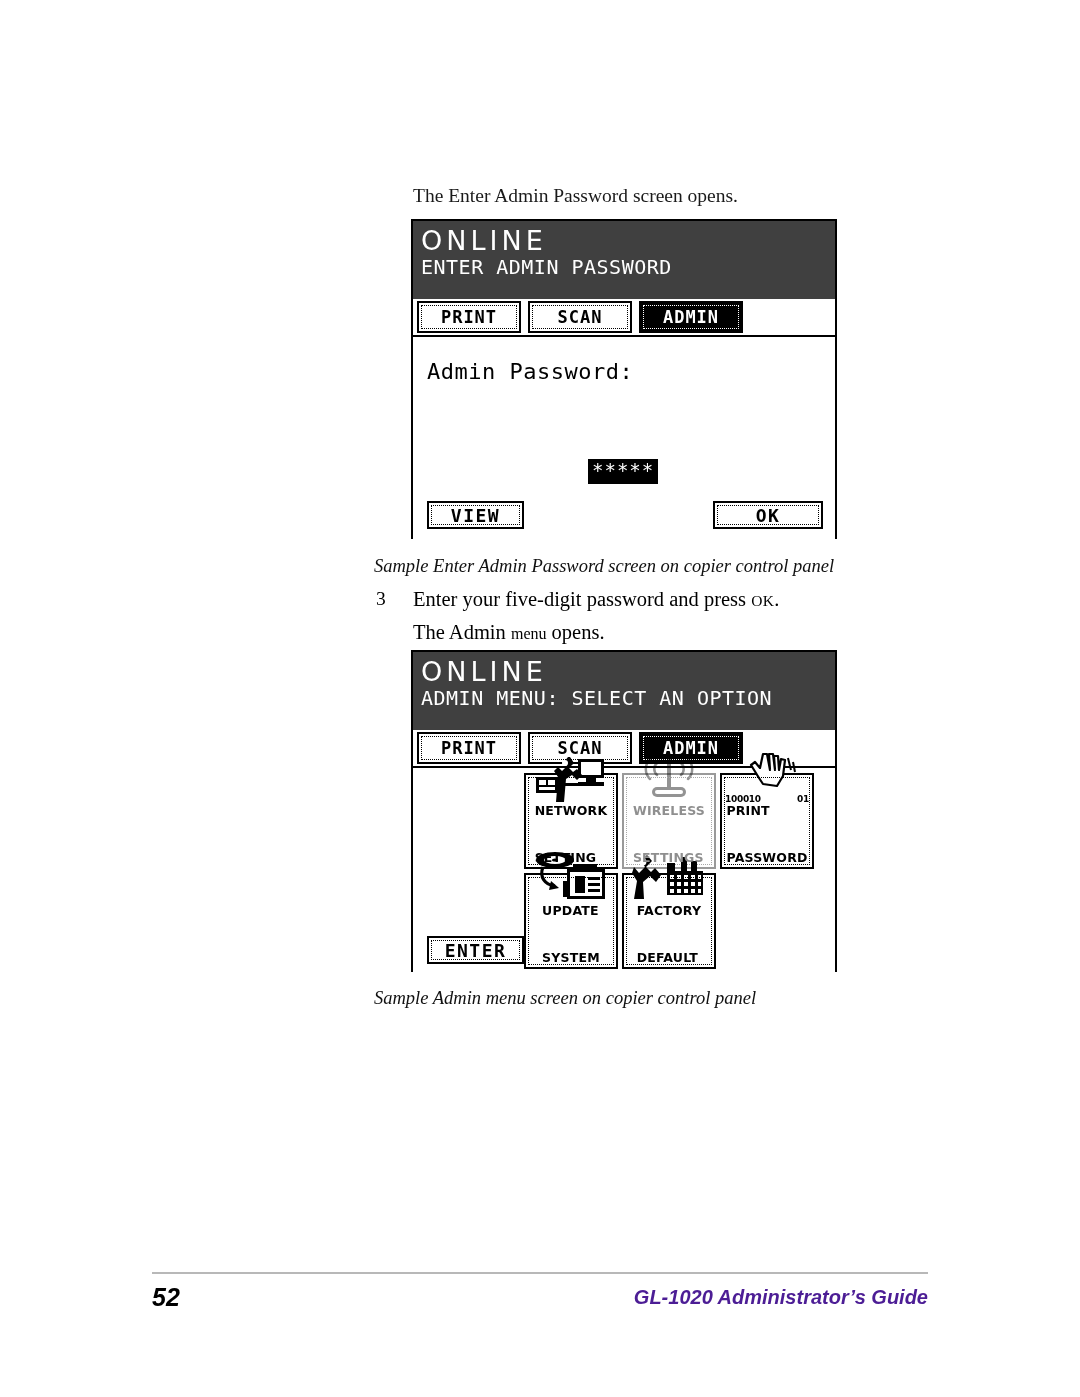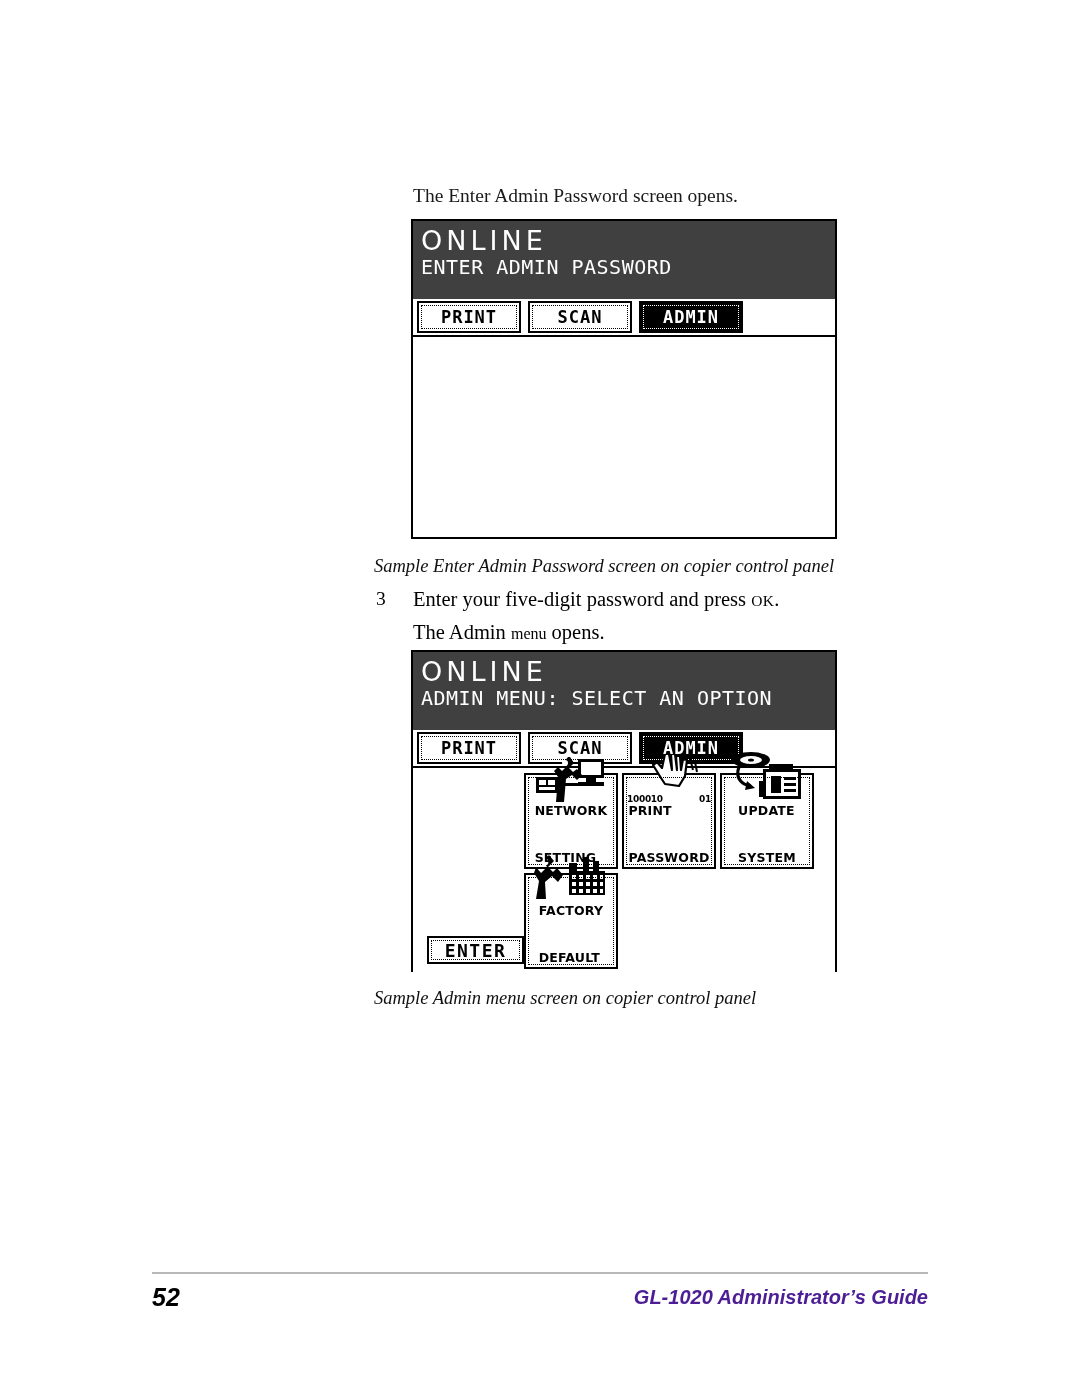--- a/index.html
+++ b/index.html
@@ -317,20 +317,31 @@
     </div>
     <div class="tab">
       <span class="tab-label">SCAN</span>
     </div>
     <div class="tab active">
       <span class="tab-label">ADMIN</span>
     </div>
     <div class="tab-filler"></div>
   </div>
 
+  <div class="lcd-body">
+    <div class="field-label">Admin Password:</div>
+    <div class="password-box">*****</div>
+
+    <div class="lcd-btn btn-view">
+      <span>VIEW</span>
+    </div>
+    <div class="lcd-btn btn-ok">
+      <span>OK</span>
+    </div>
+  </div>
 </div>
 
 <div class="caption caption-1">Sample Enter Admin Password screen on copier control panel</div>
 
 <div class="step-row">
   <span class="step-num">3</span>
   <span class="step-body"><span>Enter your five-digit password and press </span><span class="smallcaps">OK</span><span>.</span></span>
   <span class="step-sub"><span>The Admin </span><span class="smallword">menu</span><span> opens.</span></span>
 </div>
 
@@ -377,20 +388,40 @@
             <path d="M34 2 L30 7 L33 11 L28 16 L24 12 L20 16 L24 22 L22 47 L30 47 L32 24 L38 20 L43 25 L48 20 L43 14 L39 17 L35 13 L40 8 L36 2 Z" fill="#000"></path>
             <circle cx="31" cy="8" r="3" fill="#fff"></circle>
           </svg>
         </div>
         <div class="tile-label">
           <span>NETWORK</span>
           <span class="l2">SETTING</span>
         </div>
       </div>
 
+      <div class="menu-tile disabled">
+        <div class="tile-icon">
+          <svg width="66" height="52" viewBox="0 0 66 52" aria-hidden="true">
+
+            <path d="M14 6 A14 14 0 0 0 14 26" stroke="#000" stroke-width="2.5" fill="none" stroke-linecap="round"></path>
+            <path d="M21 10 A8 8 0 0 0 21 22" stroke="#000" stroke-width="2.5" fill="none" stroke-linecap="round"></path>
+            <path d="M52 6 A14 14 0 0 1 52 26" stroke="#000" stroke-width="2.5" fill="none" stroke-linecap="round"></path>
+            <path d="M45 10 A8 8 0 0 1 45 22" stroke="#000" stroke-width="2.5" fill="none" stroke-linecap="round"></path>
+
+            <rect x="31" y="6" width="4" height="28" fill="#000"></rect>
+
+            <rect x="16" y="34" width="34" height="10" rx="5" fill="#000"></rect>
+            <rect x="19" y="37" width="28" height="4" rx="2" fill="#fff"></rect>
+          </svg>
+        </div>
+        <div class="tile-label">
+          <span>WIRELESS</span>
+          <span class="l2">SETTINGS</span>
+        </div>
+      </div>
 
       <div class="menu-tile">
         <div class="tile-icon">
           <svg width="68" height="42" viewBox="0 0 68 42" aria-hidden="true">
 
             <path d="M30 2 L27 16 L22 10 L18 13 L26 26 L30 32 L44 34 L50 24 L52 8 L48 7 L46 18 L45 4 L41 4 L42 18 L40 2 L36 2 L37 18 L34 2 Z" fill="#fff" stroke="#000" stroke-width="2.2" stroke-linejoin="round"></path>
 
             <path d="M55 6 L58 18" stroke="#000" stroke-width="2" fill="none"></path>
             <path d="M60 10 L62 20" stroke="#000" stroke-width="2" fill="none"></path>
           </svg>

